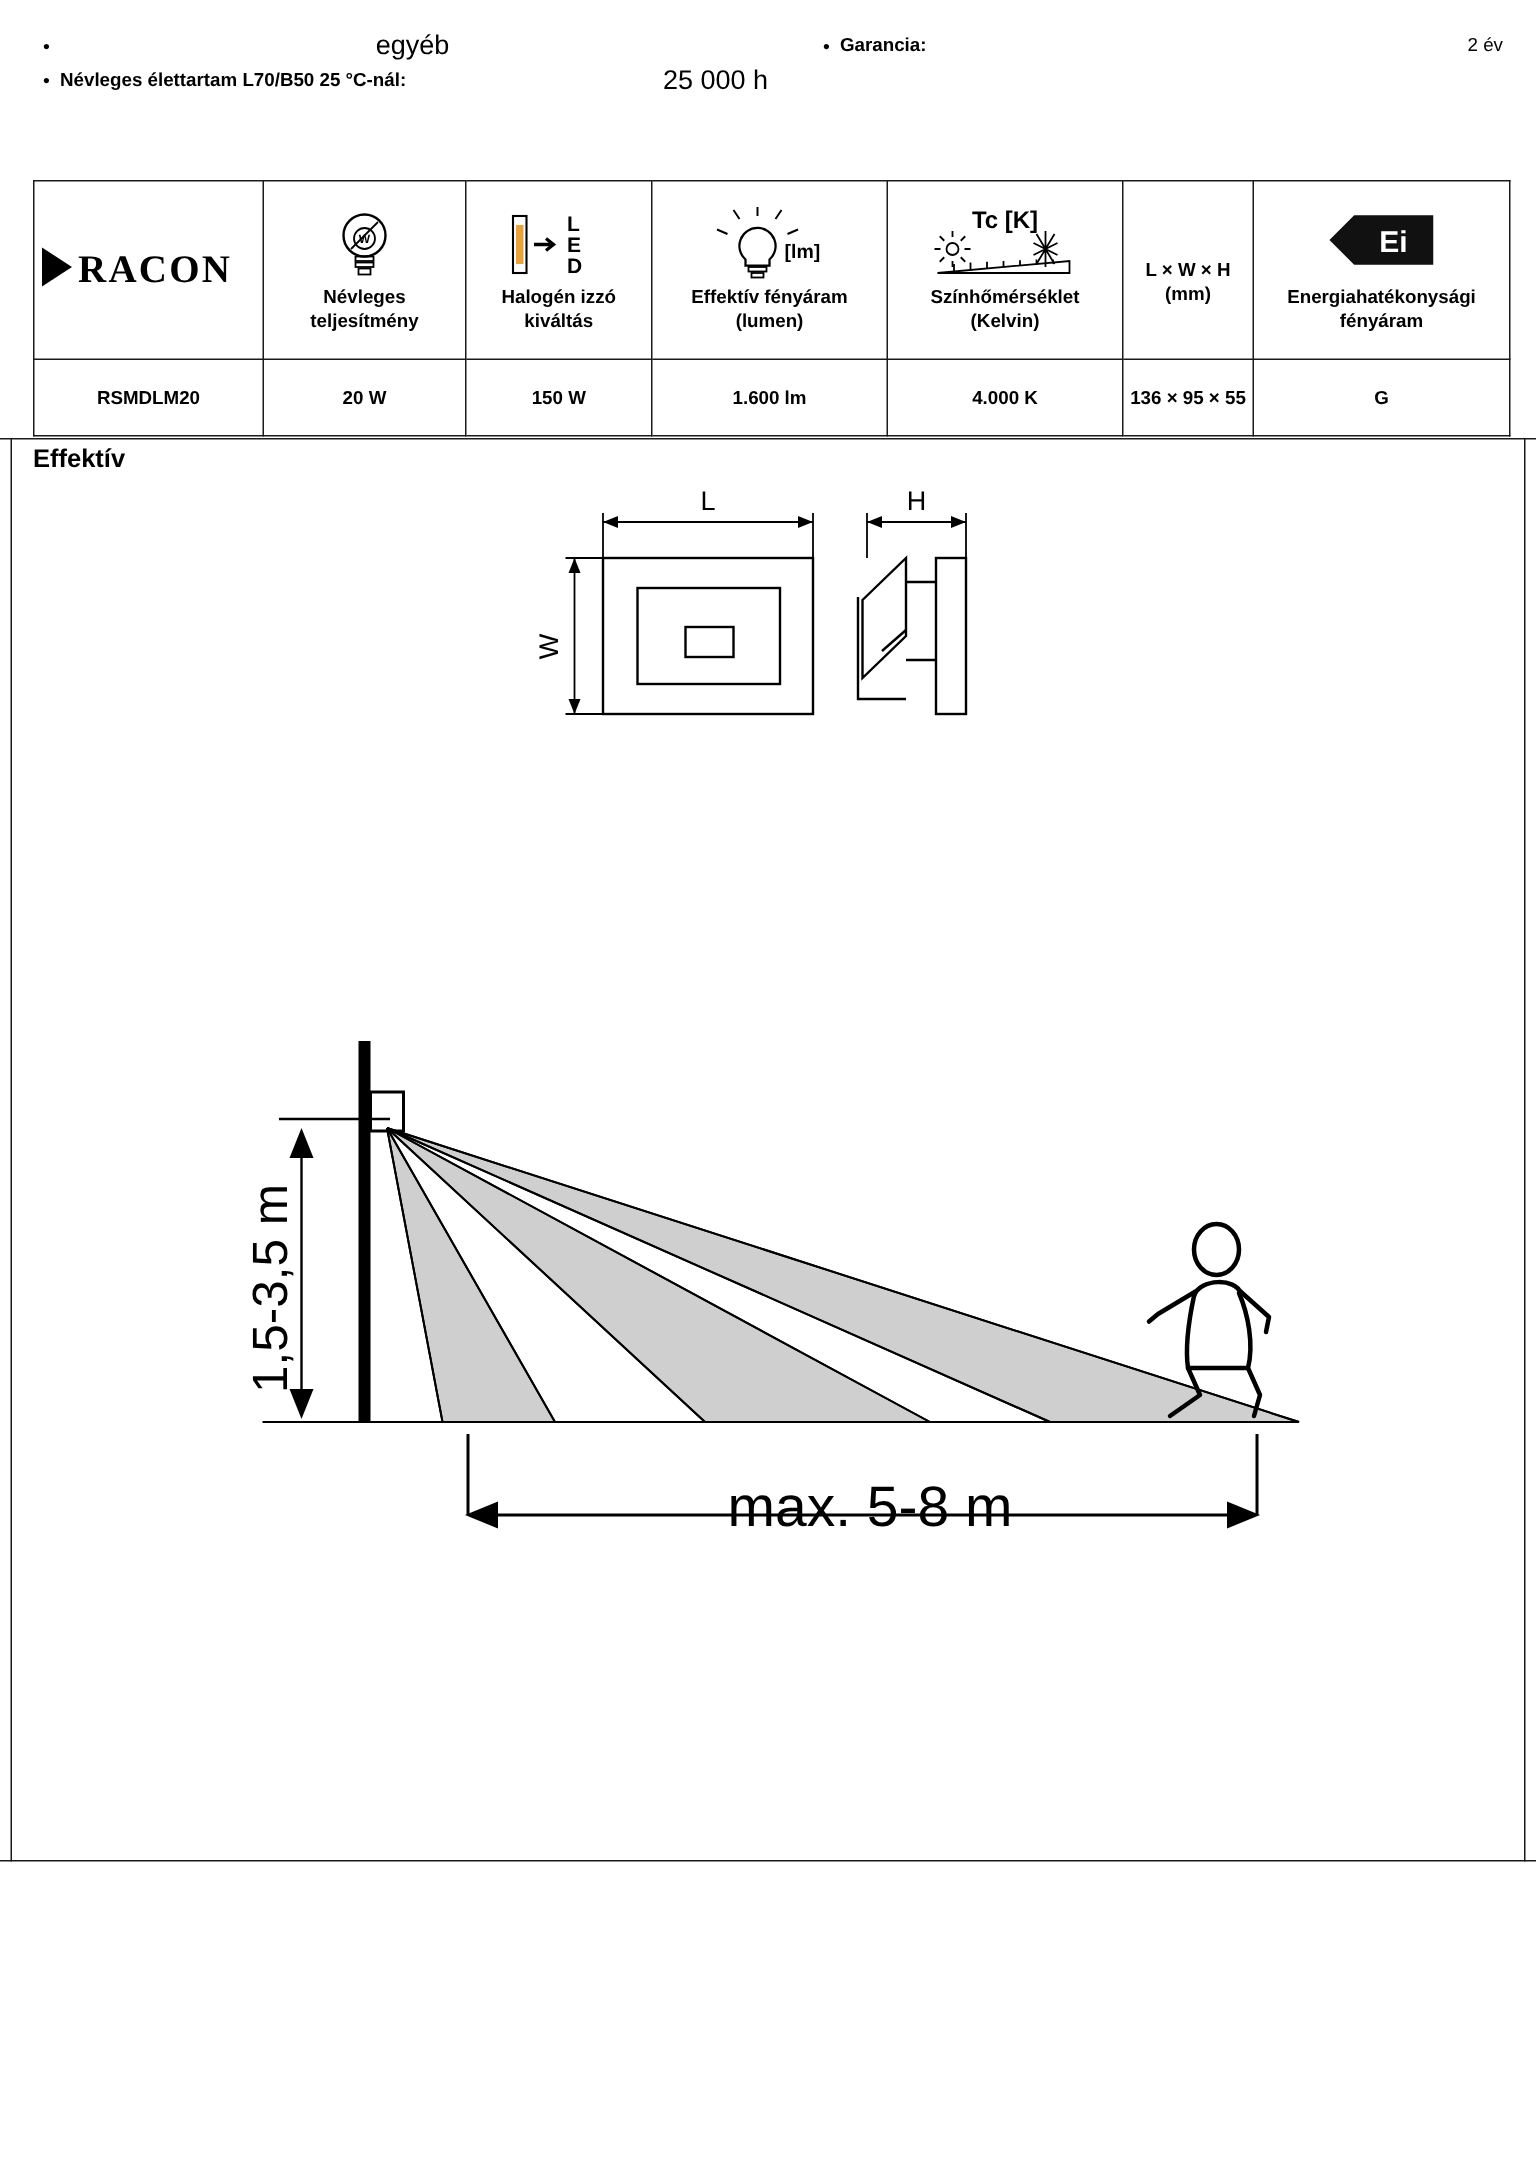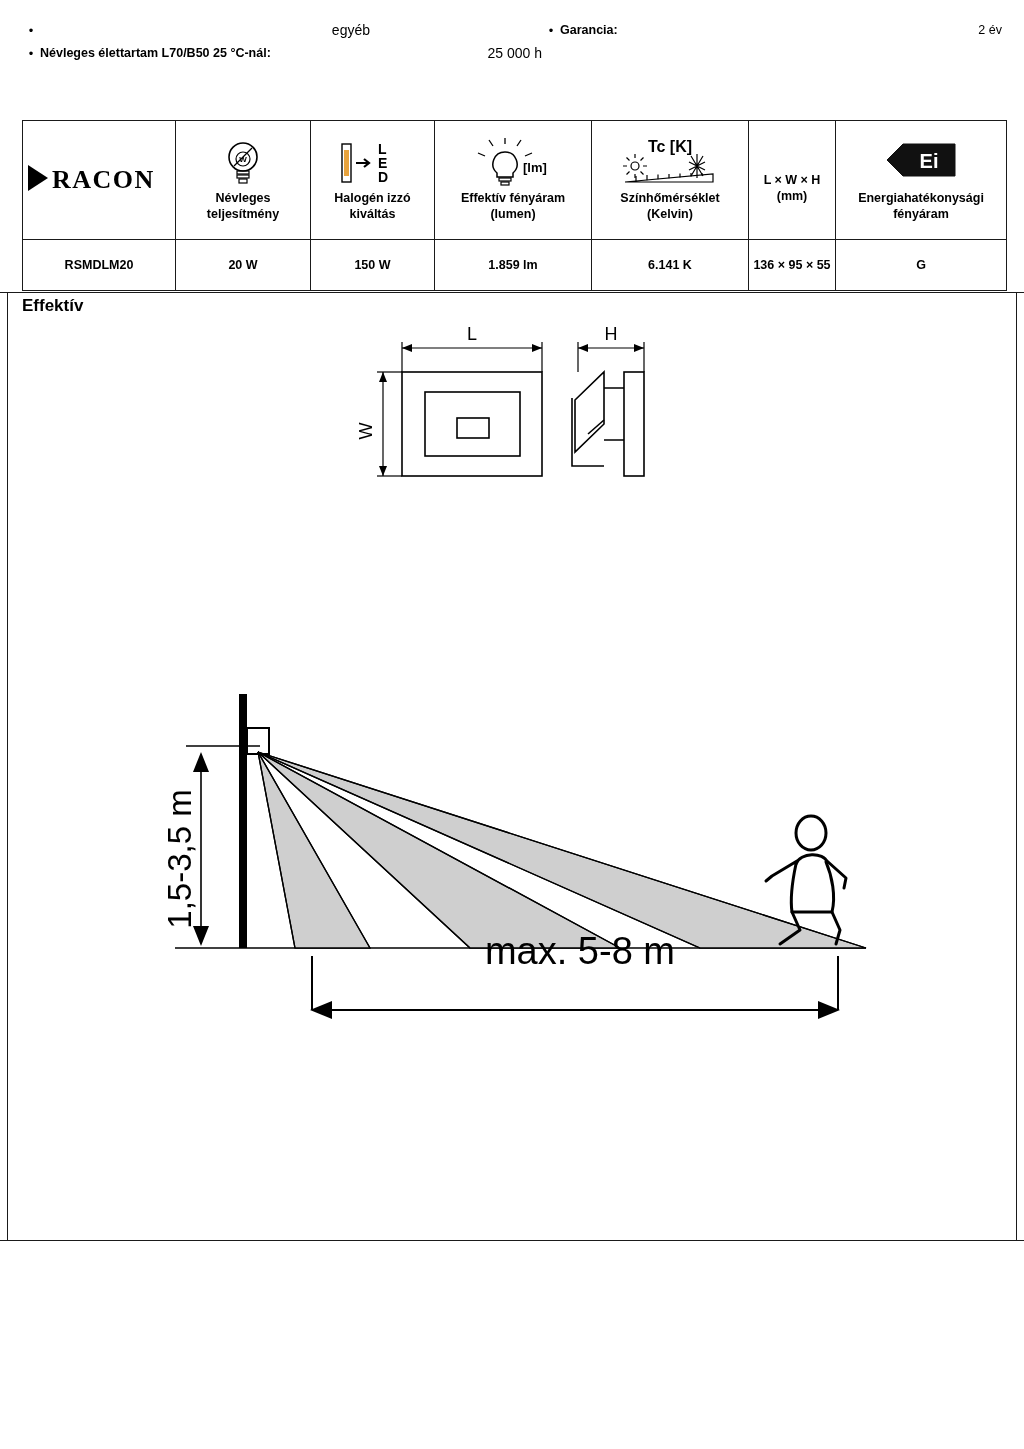--- a/index.html
+++ b/index.html
@@ -54,23 +54,23 @@
   .col-left { width: 520px; flex: 0 0 520px; display: flex; }
   .col-right { flex: 1; display: flex; }
   .val-right {
     text-align: right;
     flex: 1;
     font-size: 12.5px;
     line-height: 17px;
   }
   .val-center-2 {
     width: 190px;
-    text-align: right;
+    text-align: center;
     padding-left: 140px;
-    font-size: 14px;
+    font-size: 18px;
     line-height: 17px;
   }
 
   
   .prod-table {
     position: absolute;
     left: 22px;
     top: 120px;
     width: 984px;
     border-collapse: collapse;
@@ -171,21 +171,21 @@
     position: absolute;
     left: -60px;
     top: 70px;
     width: 180px;
     text-align: center;
     font-family: "Liberation Sans", sans-serif;
   }
   .label-max {
     position: absolute;
     left: 330px;
-    top: 930px;
+    top: 984px;
     width: 500px;
     text-align: center;
     font-size: 38px;
     font-family: "Liberation Sans", sans-serif;
   }
 </style>
 </head>
 <body>
 
 <div class="page">
@@ -314,22 +314,22 @@
           </span>
           <span class="head-text">Energiahatékonysági</span>
           <span class="head-text">fényáram</span>
         </td>
       </tr>
 
       <tr>
         <td class="value-cell">RSMDLM20</td>
         <td class="value-cell">20 W</td>
         <td class="value-cell">150 W</td>
-        <td class="value-cell">1.859 lm</td>
-        <td class="value-cell">6.141 K</td>
+        <td class="value-cell">1.600 lm</td>
+        <td class="value-cell">4.000 K</td>
         <td class="value-cell">136 × 95 × 55</td>
         <td class="value-cell">G</td>
       </tr>
     </tbody>
   </table>
 
   <div class="hrule"></div>
   <div class="hrule2"></div>
   <div class="vrule-l"></div>
   <div class="vrule-r"></div>

